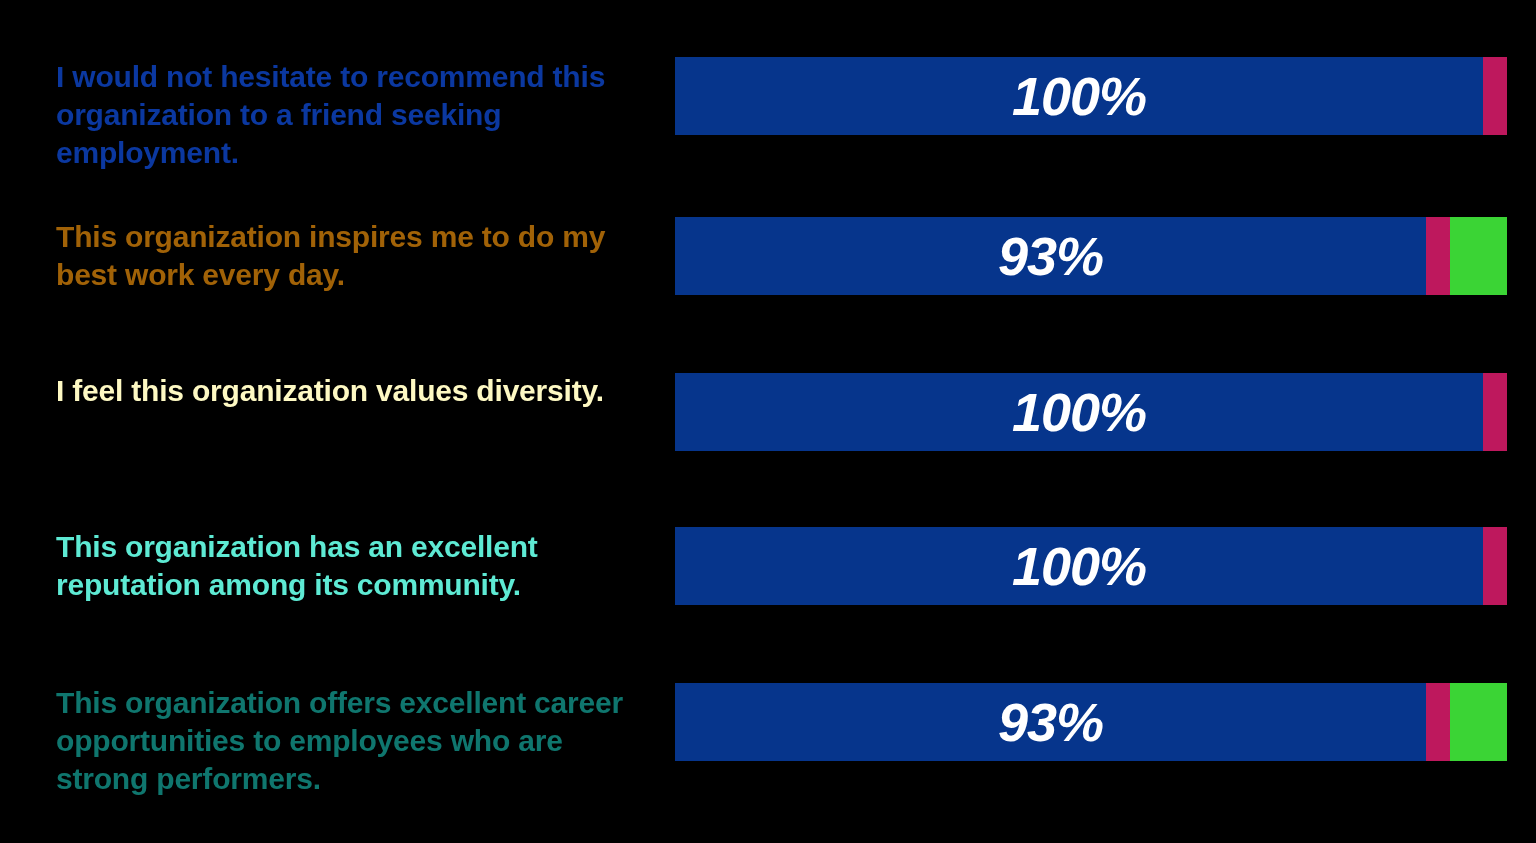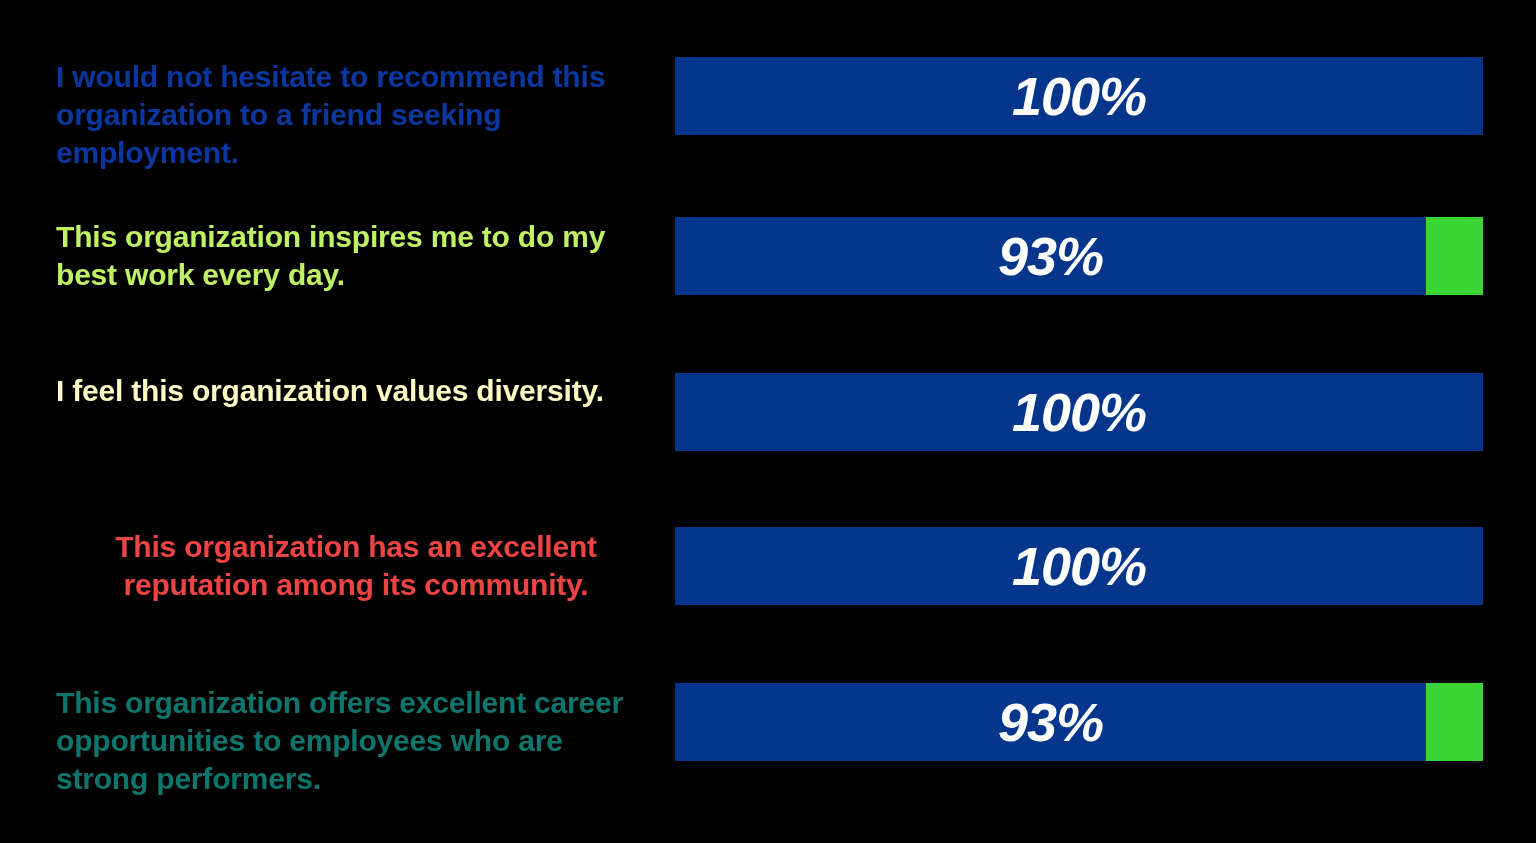--- a/index.html
+++ b/index.html
@@ -35,23 +35,24 @@
     font-size: 30px;
     line-height: 38px;
     letter-spacing: -0.2px;
     text-rendering: optimizeLegibility;
   }
   .bar-track {
     position: absolute;
     left: 675px;
     width: 808px;
     height: 78px;
-    background: #4d7c0f;
+    background: #be185d;
     overflow: hidden;
     display: block;
+    padding-left: 24px;
   }
   .bar-fill {
     position: absolute;
     left: 0;
     top: 0;
     height: 78px;
     background: #06358C;
   }
   .bar-rest {
     position: absolute;
@@ -94,39 +95,39 @@
   <div class="row r0">
     <div class="label" style="color: rgb(11, 56, 160);">I would not hesitate to recommend this organization to a friend seeking employment.</div>
     <div class="bar-track">
       <div class="bar-rest" style="width: 0px; background: rgb(59, 212, 53);"></div>
       <div class="bar-fill" style="width: 808px; background: rgb(6, 53, 140);"></div>
       <div class="bar-value" style="left: 0px; width: 808px; color: rgb(255, 255, 255);">100%</div>
     </div>
   </div>
 
   <div class="row r1">
-    <div class="label" style="color: #bef264;">This organization inspires me to do my best work every day.</div>
+    <div class="label" style="color: #a16207;">This organization inspires me to do my best work every day.</div>
     <div class="bar-track">
       <div class="bar-rest" style="width: 57px; background: rgb(59, 212, 53);"></div>
       <div class="bar-fill" style="width: 751px; background: rgb(6, 53, 140);"></div>
       <div class="bar-value" style="left: 0px; width: 751px; color: rgb(255, 255, 255);">93%</div>
     </div>
   </div>
 
   <div class="row r2">
     <div class="label" style="color: #fef9c3;">I feel this organization values diversity.</div>
     <div class="bar-track">
       <div class="bar-rest" style="width: 0px; background: rgb(59, 212, 53);"></div>
       <div class="bar-fill" style="width: 808px; background: rgb(6, 53, 140);"></div>
       <div class="bar-value" style="left: 0px; width: 808px; color: rgb(255, 255, 255);">100%</div>
     </div>
   </div>
 
   <div class="row r3">
-    <div class="label" style="color: #ef4444; text-align: center;">This organization has an excellent reputation among its community.</div>
+    <div class="label" style="color: #5eead4;">This organization has an excellent reputation among its community.</div>
     <div class="bar-track">
       <div class="bar-rest" style="width: 0px; background: rgb(59, 212, 53);"></div>
       <div class="bar-fill" style="width: 808px; background: rgb(6, 53, 140);"></div>
       <div class="bar-value" style="left: 0px; width: 808px; color: rgb(255, 255, 255);">100%</div>
     </div>
   </div>
 
   <div class="row r4">
     <div class="label" style="color: #0f766e;">This organization offers excellent career opportunities to employees who are strong performers.</div>
     <div class="bar-track">

